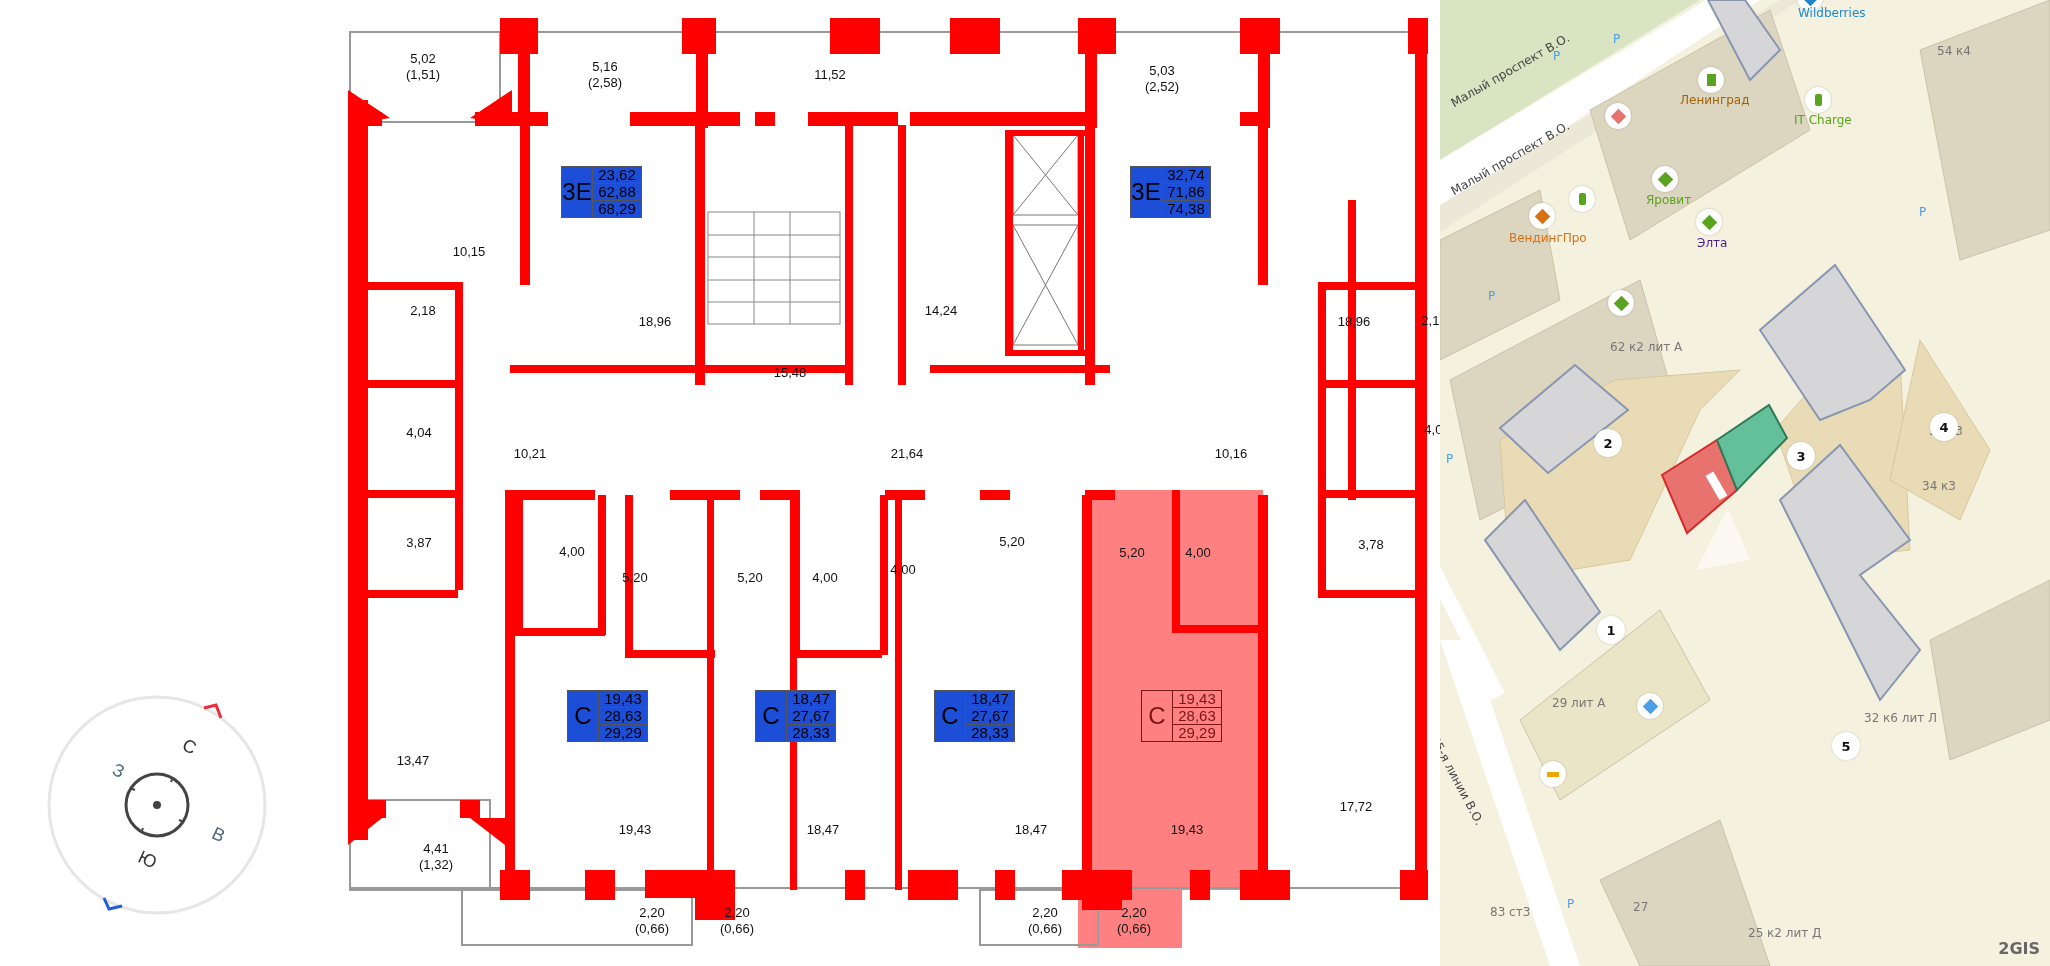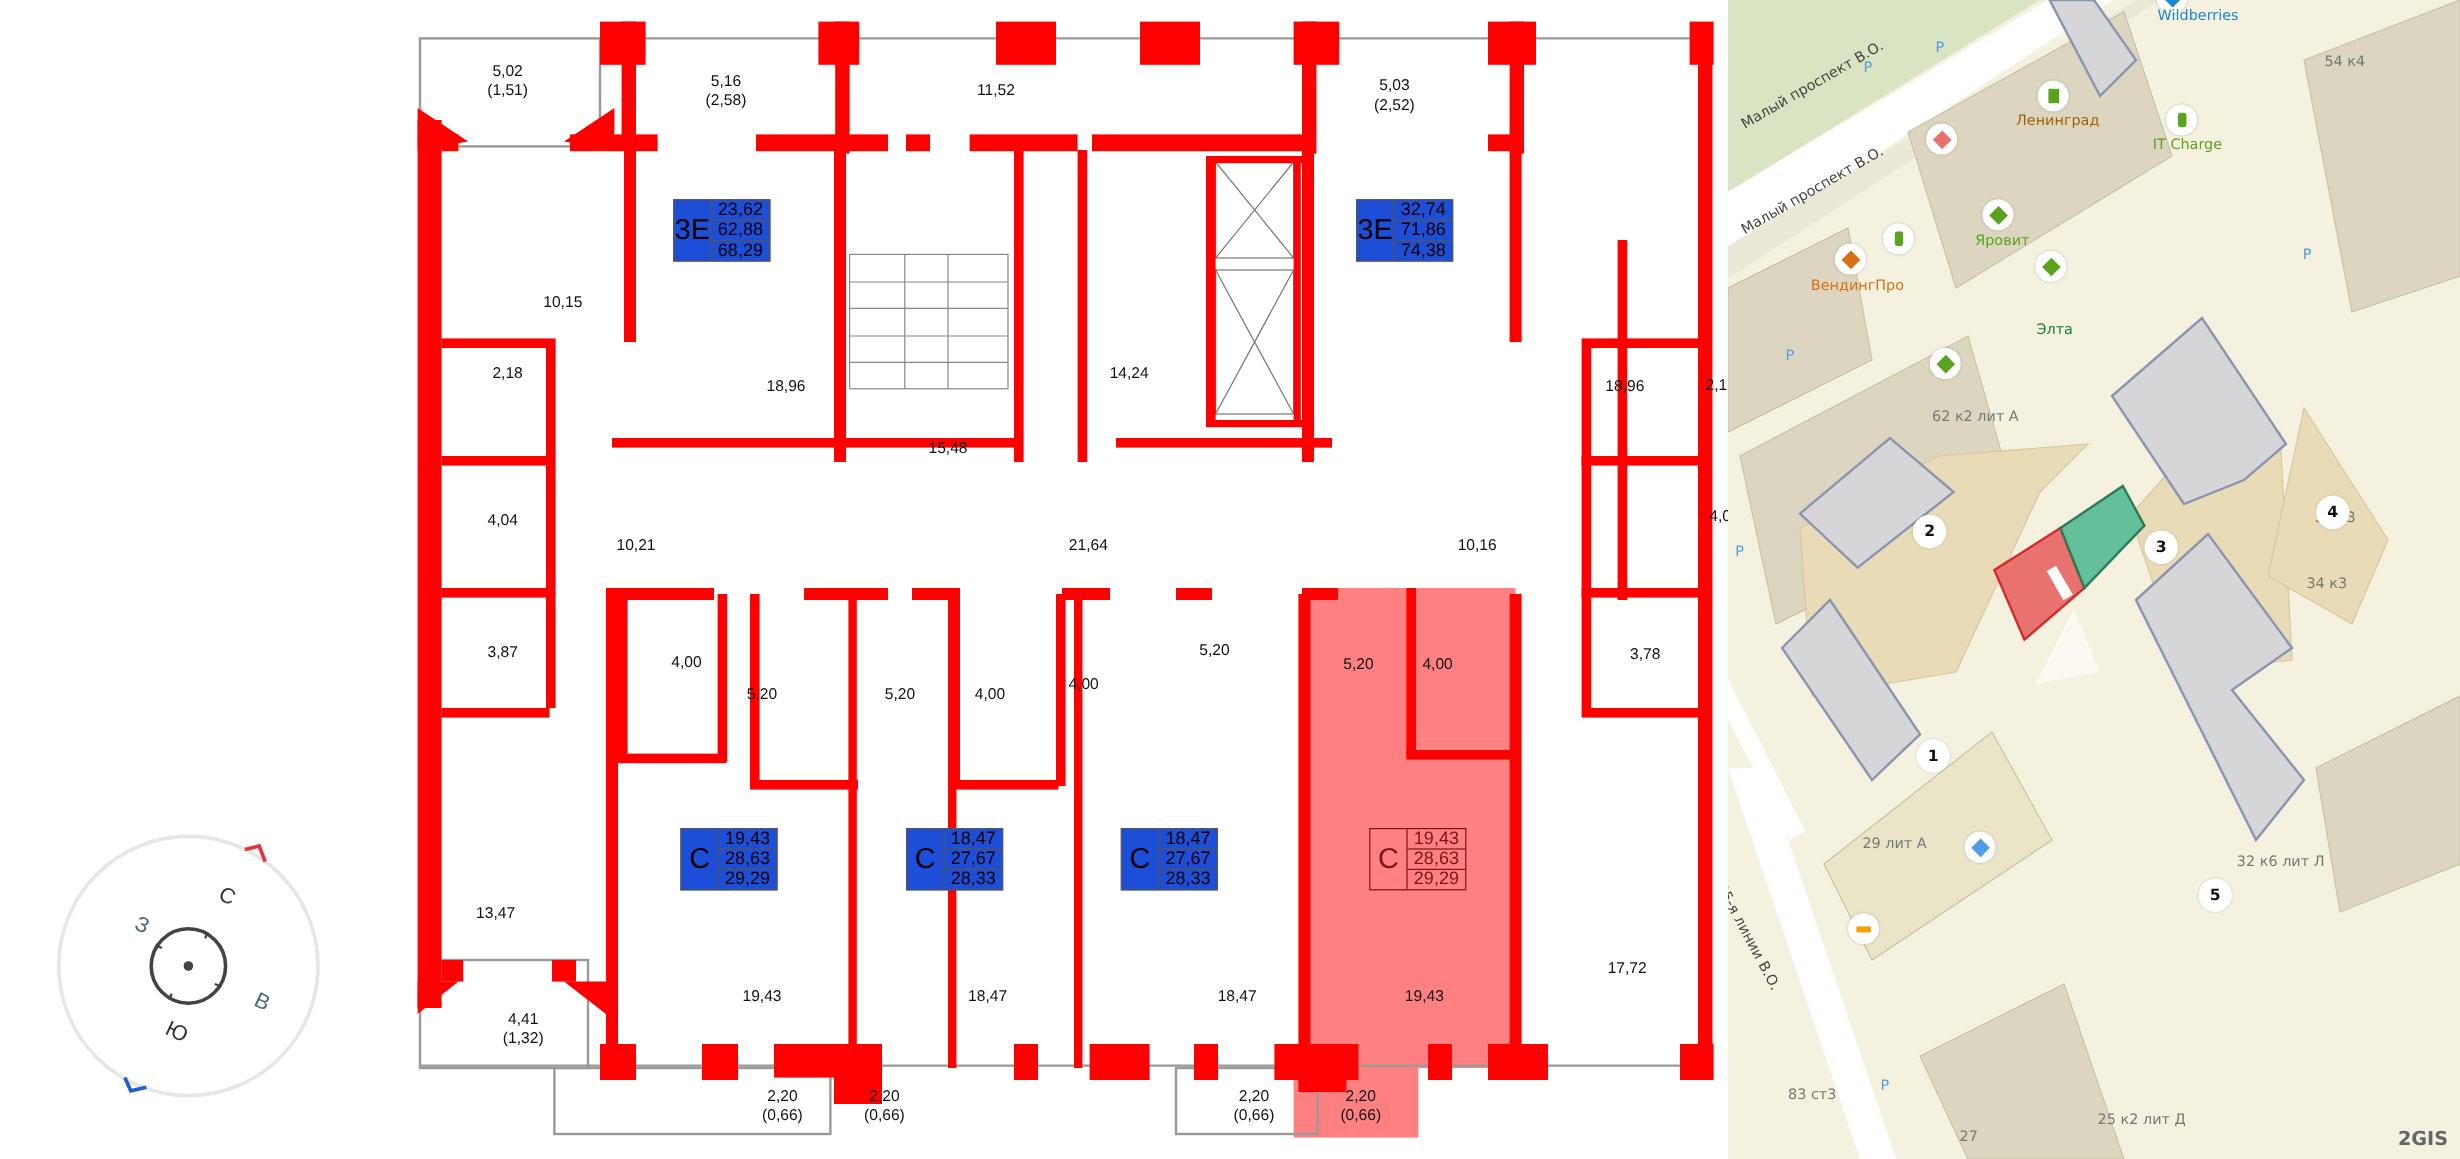--- a/index.html
+++ b/index.html
@@ -342,21 +342,21 @@
       <i style="background:#5aa31e;transform:none;width:7px;height:12px;border-radius:2px"></i>
     </div>
   <div class="map-label" style="left:354px;top:113px;color:#5aa31e;">IT Charge</div>
   <div class="poi" style="left:225px;top:179px;">
       <i style="background:#5aa31e"></i>
     </div>
   <div class="map-label" style="left:206px;top:193px;color:#5aa31e;">Яровит</div>
   <div class="poi" style="left:269px;top:222px;">
       <i style="background:#5aa31e"></i>
     </div>
-  <div class="map-label" style="left:257px;top:236px;color:#15803d;margin-top:31px;">Элта</div>
+  <div class="map-label" style="left:257px;top:236px;color:#4c1d95;">Элта</div>
   <div class="poi" style="left:102px;top:216px;">
       <i style="background:#d97012"></i>
     </div>
   <div class="map-label" style="left:69px;top:231px;color:#d97012;">ВендингПро</div>
   <div class="poi" style="left:178px;top:116px;">
       <i style="background:#e8736e"></i>
     </div>
   <div class="poi" style="left:142px;top:199px;">
       <i style="background:#5aa31e;transform:none;width:7px;height:12px;border-radius:2px"></i>
     </div>
@@ -370,21 +370,21 @@
       <i style="background:#f0a400;transform:none;width:12px;height:5px"></i>
     </div>
 
   <div class="map-label" style="left:497px;top:44px;color:#737373;">54 к4</div>
   <div class="map-label" style="left:170px;top:340px;color:#777;">62 к2 лит А</div>
   <div class="map-label" style="left:489px;top:424px;color:#777;">34 к3</div>
   <div class="map-label" style="left:482px;top:479px;color:#777;">34 к3</div>
   <div class="map-label" style="left:112px;top:696px;color:#777;">29 лит А</div>
   <div class="map-label" style="left:424px;top:711px;color:#777;">32 к6 лит Л</div>
   <div class="map-label" style="left:50px;top:905px;color:#777;">83 ст3</div>
-  <div class="map-label" style="left:193px;top:900px;color:#777;margin-top:40px;">27</div>
+  <div class="map-label" style="left:193px;top:900px;color:#777;">27</div>
   <div class="map-label" style="left:308px;top:926px;color:#777;">25 к2 лит Д</div>
   <div class="map-label" style="left:4px;top:978px;color:#777;">83 лит А</div>
 
   <div class="marker" style="left:168px;top:443px;">2</div>
   <div class="marker" style="left:171px;top:630px;">1</div>
   <div class="marker" style="left:361px;top:456px;">3</div>
   <div class="marker" style="left:504px;top:427px;">4</div>
   <div class="marker" style="left:406px;top:746px;">5</div>
 
   <div class="map-label" style="left:173px;top:32px;color:#4c9ee8;">P</div>

